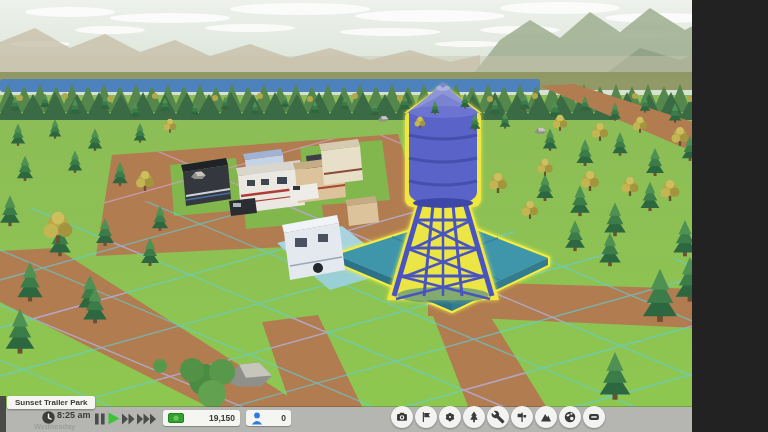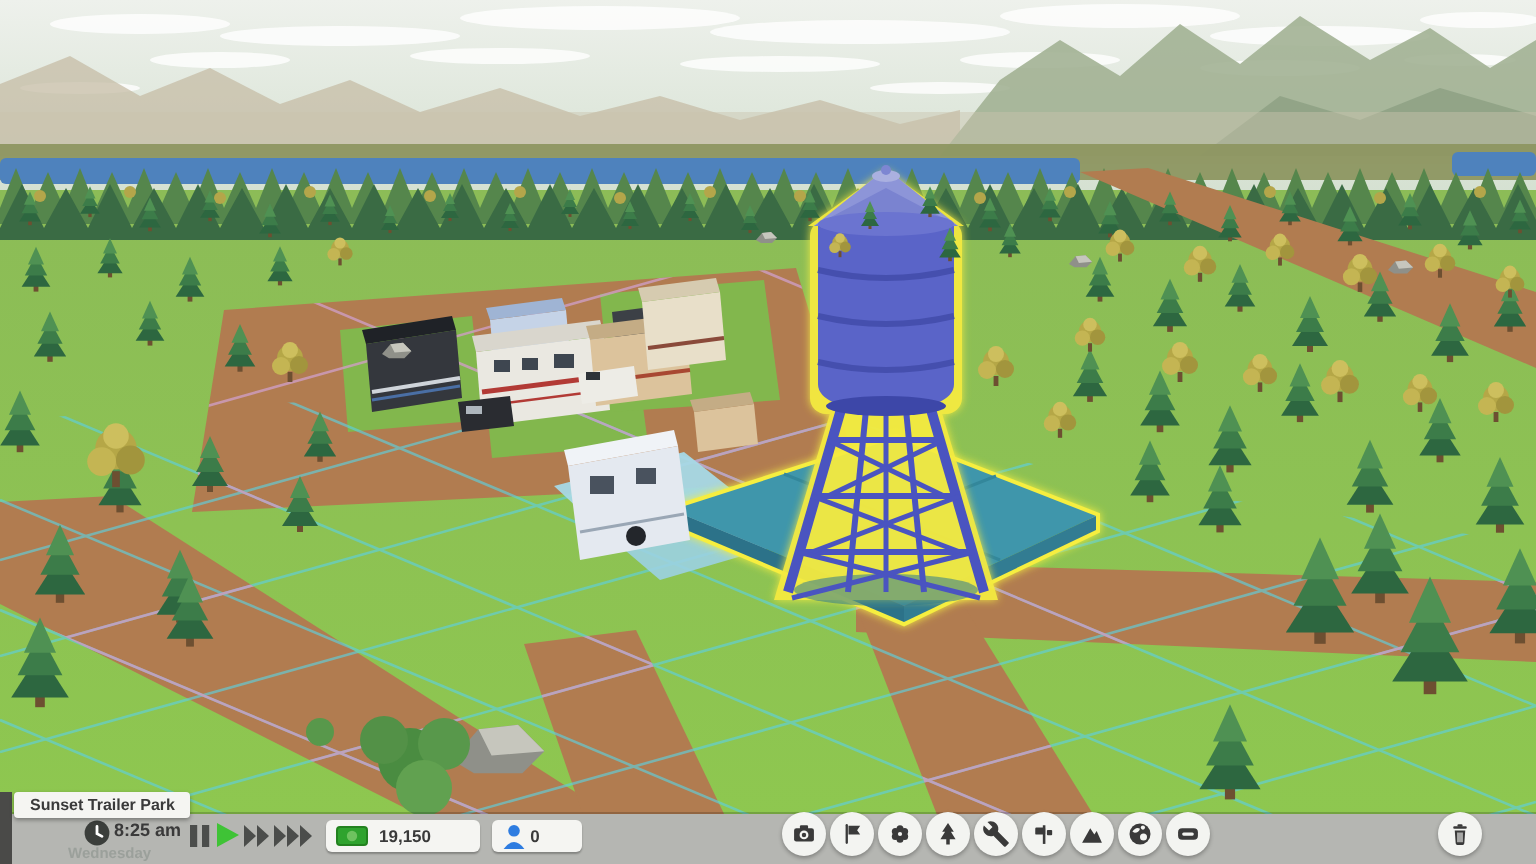--- a/index.html
+++ b/index.html
@@ -1,35 +1,35 @@
 <!DOCTYPE html>
 <html><head>
 <meta charset="utf-8">
 <style>
   html,body{margin:0;padding:0;background:#222;}
-  .stage{position:relative;width:768px;height:432px;overflow:hidden;
+  .stage{position:relative;width:692px;height:432px;overflow:hidden;
          font-family:"Liberation Sans",sans-serif;background:#8ec24f;}
   svg.scene{position:absolute;left:0;top:0;}
   
   .bar{position:absolute;left:0;top:407px;width:768px;height:25px;
        background:#b5b6b2;box-shadow:0 -1px 0 rgba(0,0,0,.18);z-index:2;}
   .edge{position:absolute;left:0;top:396px;width:6px;height:36px;background:#4a4a48;z-index:4;}
   .park-tab{position:absolute;left:7px;top:396px;height:13px;line-height:13px;
        background:#f5f5f2;color:#3a3a3a;font-size:8px;font-weight:bold;
        padding:0 8px;border-radius:2px;box-shadow:0 1px 2px rgba(0,0,0,.35);
        white-space:nowrap;z-index:5;}
   .clock-icon{position:absolute;left:42px;top:410px;z-index:3;}
   .clock-time{position:absolute;left:57px;top:410px;font-size:9px;font-weight:bold;
        color:#3a3a3a;z-index:3;white-space:nowrap;}
   .day{position:absolute;left:34px;top:421.5px;width:76px;text-align:left;
        font-size:7.5px;font-weight:bold;color:#9ba09b;z-index:3;}
   .speed{position:absolute;top:411px;z-index:3;display:block;}
   .pill{position:absolute;top:410px;height:16px;background:#f5f5f2;border-radius:3px;
        box-shadow:0 1px 1px rgba(0,0,0,.28);display:flex;align-items:center;z-index:3;}
-  .pill .val{flex:1;text-align:center;padding-right:19px;font-size:8.5px;
+  .pill .val{flex:1;text-align:right;padding-right:5px;font-size:8.5px;
        font-weight:bold;color:#3a3a3a;}
   .money-pill{left:163px;width:77px;}
   .pop-pill{left:246px;width:45px;}
   .pill .res-icon{margin-left:5px;display:flex;}
   .toolbar{position:absolute;left:391px;top:406px;display:flex;gap:2px;z-index:3;}
   .tbtn{width:22px;height:22px;border-radius:50%;background:#f3f4f1;
        box-shadow:0 1px 2px rgba(0,0,0,.3);display:flex;align-items:center;
        justify-content:center;}
   .trash-btn{position:absolute;left:719px;top:406px;z-index:3;}
 </style>

